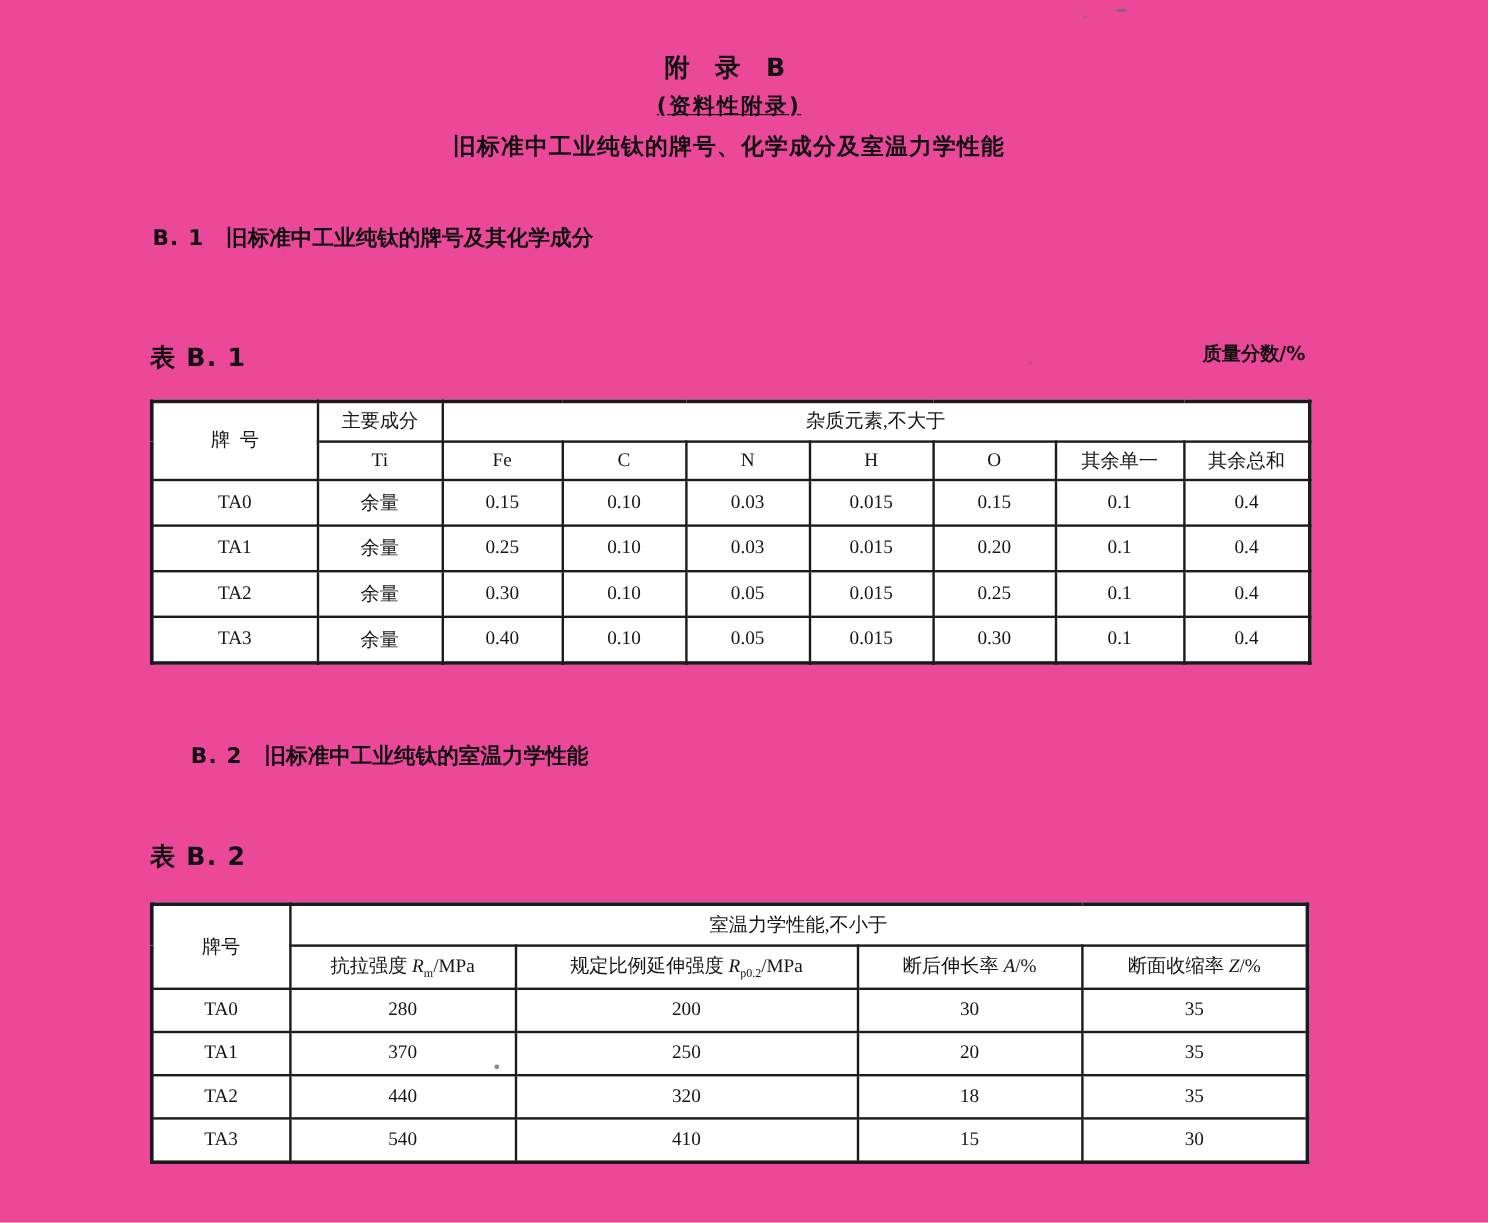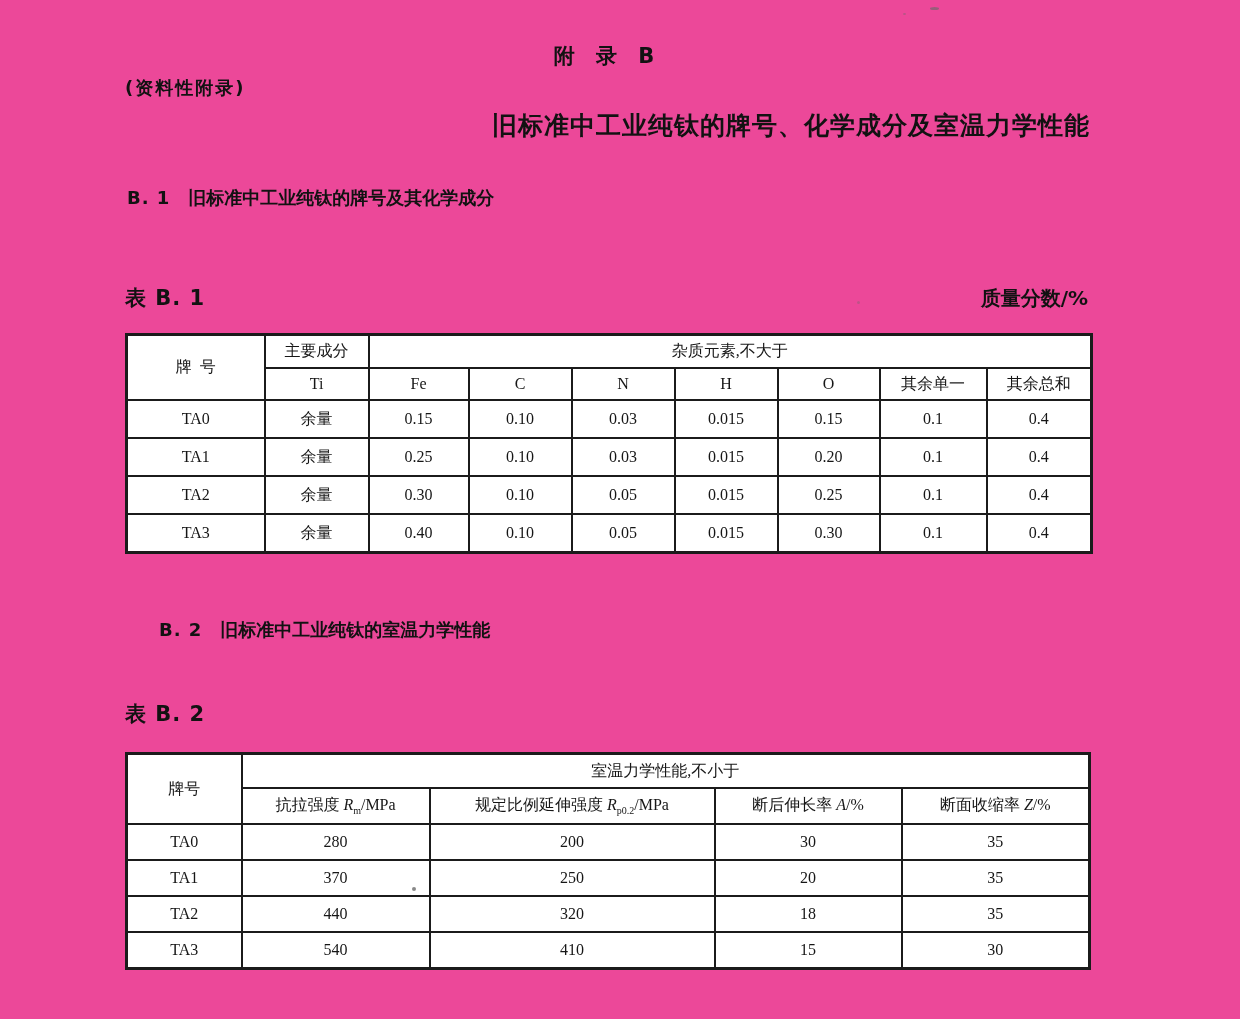--- a/index.html
+++ b/index.html
@@ -3,33 +3,33 @@
 <meta charset="utf-8">
 <style>
   html, body { margin:0; padding:0; background:#ffffff; }
   .page {
     position:relative; width:1240px; height:1019px; background:#ec4899;
     font-family:"Liberation Serif","DejaVu Serif",serif; color:#161616; overflow:hidden;
   }
   .heading { font-family:"DejaVu Sans","Liberation Sans",sans-serif; font-weight:bold; color:#121212; }
 
   .t1 { position:absolute; left:125px; top:42px;  width:965px; text-align:center; font-size:21px; letter-spacing:7px; }
-  .t2 { position:absolute; left:125px; top:76px;  width:965px; font-size:18px; letter-spacing:2px; }
-  .t3 { position:absolute; left:125px; top:109px; width:965px; text-align:right; font-size:25px; letter-spacing:1px; }
+  .t2 { position:absolute; left:125px; top:76px;  width:965px; text-align:center; font-size:18px; letter-spacing:2px;text-decoration:underline; }
+  .t3 { position:absolute; left:125px; top:109px; width:965px; text-align:center; font-size:19px; letter-spacing:1px; }
 
   .sec { position:absolute; left:127px; font-size:18px; white-space:nowrap; }
   .sec .secnum { margin-right:18px; letter-spacing:1px; }
   .sec-b1 { top:186px; }
   .sec-b2 { top:618px;margin-left:32px; }
 
   .caprow { position:absolute; left:125px; width:965px; height:24px; }
   .caprow-b1 { top:284px; }
   .caprow-b2 { top:700px; }
   .cap  { position:absolute; left:0; right:16px; text-align:left; font-size:21px; letter-spacing:1px; }
-  .unit { position:absolute; right:2px; top:1px; font-size:20px; }
+  .unit { position:absolute; right:2px; top:1px; font-size:16px; }
 
   table { position:absolute; border-collapse:collapse; table-layout:fixed; background:#ffffff; }
   table, th, td { border:2px solid #1b1b1b; }
   table { border-width:3px; }
   th, td { text-align:center; vertical-align:middle; padding:0; font-weight:normal; font-size:16px; color:#161616; }
 
   #table-b1 { left:125px; top:333px; width:965px; }
   #table-b1 thead tr.h1 th { height:31px; }
   #table-b1 thead tr.h2 th { height:30px; }
   #table-b1 tbody td { height:36px; }

